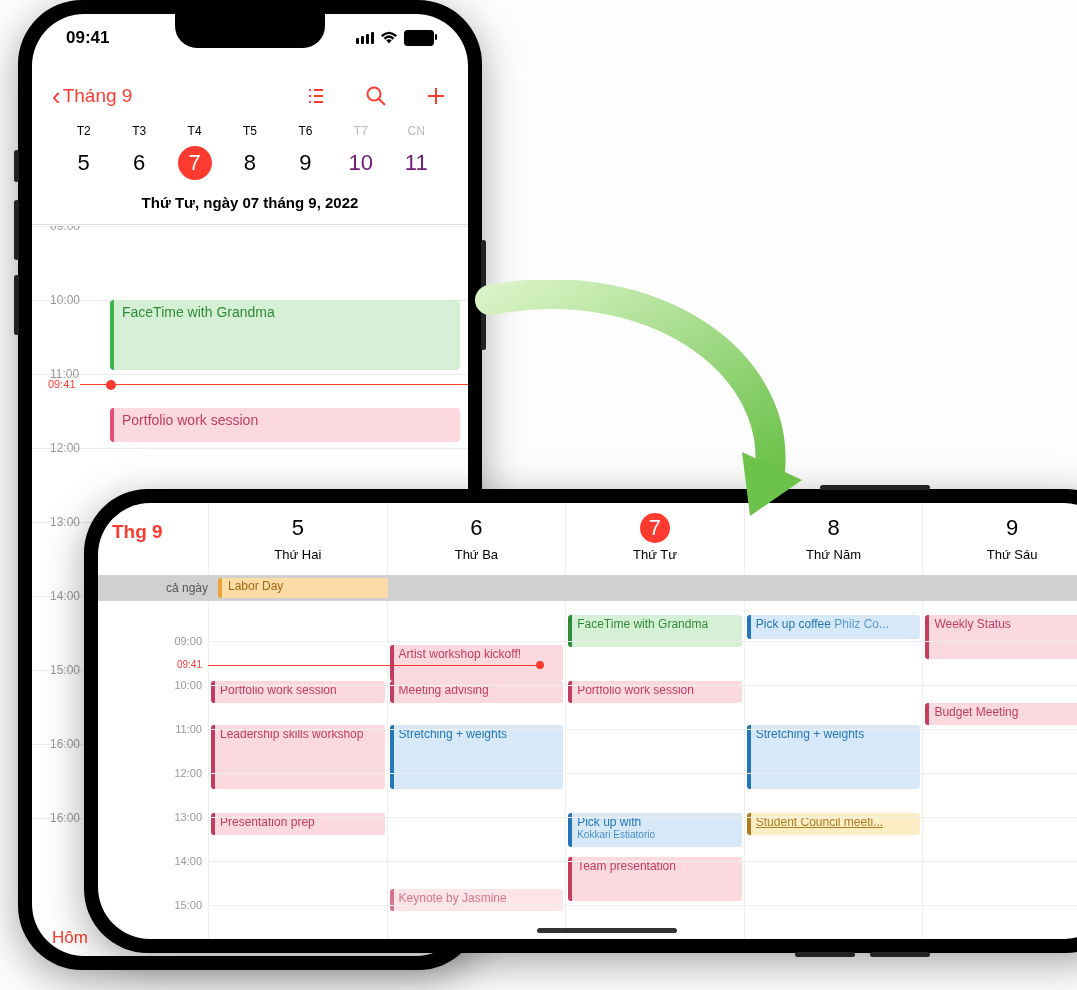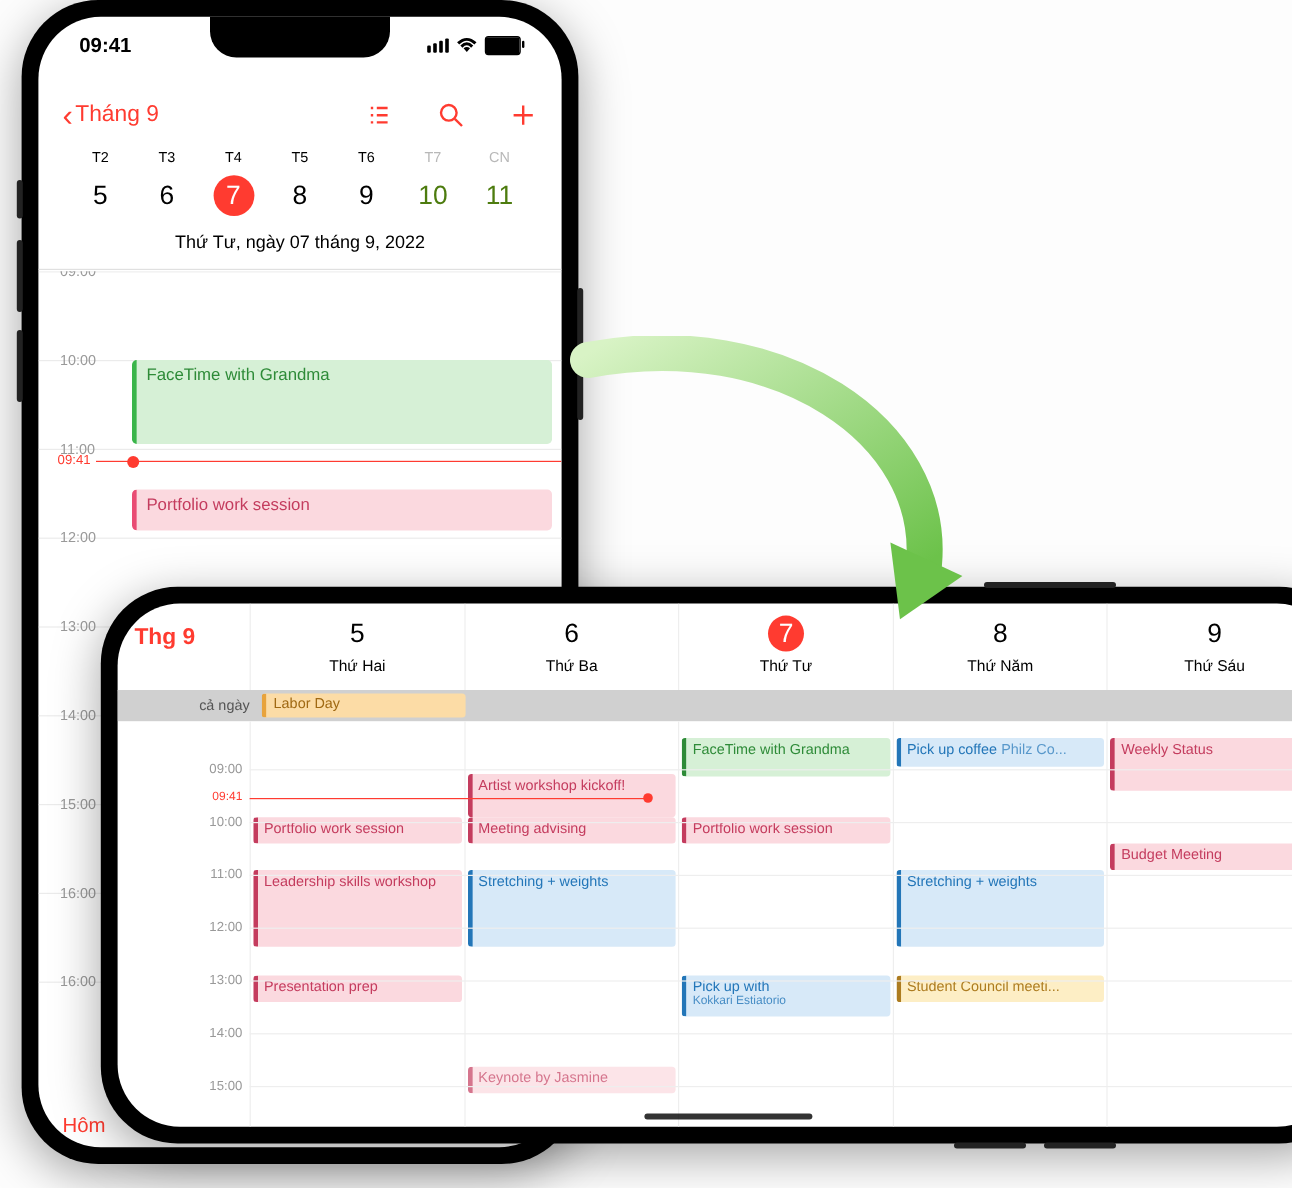--- a/index.html
+++ b/index.html
@@ -35,40 +35,40 @@
   .batt::after{content:"";position:absolute;right:-4px;top:3px;width:2px;height:6px;background:#000;border-radius:1px;}
   .batt i{display:block;width:100%;height:100%;background:#000;border-radius:1px;}
 
   
   .red{color:#ff3b30;}
   .p-nav{position:absolute;top:60px;left:0;right:0;height:44px;display:flex;align-items:center;justify-content:space-between;padding:0 20px;}
   .p-nav-left{display:flex;align-items:center;gap:2px;font-size:19px;}
   .chev{font-size:26px;line-height:1;}
   .p-nav-icons{display:flex;gap:36px;}
   .nav-icon{width:24px;height:24px;display:flex;align-items:center;justify-content:center;}
-  .p-week{position:absolute;top:110px;left:0;right:0;display:flex;padding:0 24px;}
+  .p-week{position:absolute;top:110px;left:0;right:0;display:flex;padding:0 24px;justify-content:center;}
   .p-week .col{flex:1;text-align:center;}
   .p-week .dow{font-size:12px;color:#000;margin-bottom:8px;}
   .p-week .dow.we{color:#b8b8b8;}
   .p-week .num{font-size:22px;display:inline-flex;align-items:center;justify-content:center;width:34px;height:34px;border-radius:50%;}
   .p-week .num.sel{background:#ff3b30;color:#fff;}
-  .p-week .num.we{color:#4d7c0f;}
-  .p-datetitle{position:absolute;top:180px;left:0;right:0;text-align:center;font-size:15px;}
+  .p-week .num.we{color:#701a75;}
+  .p-datetitle{position:absolute;top:180px;left:0;right:0;text-align:center;font-size:15px;font-weight:bold;}
   .p-divider{position:absolute;top:210px;left:0;right:0;height:1px;background:#e0e0e0;}
 
   
   .p-tl{position:absolute;top:212px;left:0;right:0;bottom:40px;overflow:hidden;}
   .hr-row{position:relative;height:73px;border-top:1px solid #ebebeb;}
   .hr-row.first{border-top:none;}
   .hr-lbl{position:absolute;top:-8px;left:18px;font-size:12px;color:#999;}
   .p-event{position:absolute;left:78px;right:8px;border-radius:4px;font-size:14px;padding:4px 8px;overflow:hidden;white-space:nowrap;text-overflow:ellipsis;border-left:4px solid;}
   .ev-green{background:#d6f0d6;border-color:#3ab54a;color:#2e8b38;}
   .ev-pink{background:#fbd9df;border-color:#e94c74;color:#c43c5e;}
   .ev-blue{background:#d7e9f8;border-color:#2e96e8;color:#2376b8;}
-  .ev-yellow{background:#fdeec5;border-color:#e6a93d;color:#ad7c20;}
+  .ev-yellow{background:#fdeec5;border-color:#e6a93d;color:#ad7c20;text-decoration:underline;}
   .now-line{position:absolute;left:48px;right:0;height:1px;background:#ff3b30;z-index:5;}
   .now-dot{position:absolute;width:10px;height:10px;background:#ff3b30;border-radius:50%;z-index:6;}
   .now-lbl{position:absolute;font-size:11px;color:#ff3b30;z-index:6;}
 
   .p-today{position:absolute;bottom:8px;left:20px;font-size:17px;}
 
   
   .l-wrap{position:absolute;inset:0;}
   .l-header{position:absolute;top:0;left:0;right:0;height:72px;display:flex;border-bottom:1px solid #ddd;}
   .l-time-col{width:110px;flex:0 0 110px;}
@@ -251,20 +251,21 @@
             <div class="l-ev ev-pink" style="top:44px;height:32px">Artist workshop kickoff!</div>
             <div class="l-ev ev-pink" style="top:80px;height:18px">Meeting advising</div>
             <div class="l-ev ev-blue" style="top:124px;height:60px">Stretching + weights</div>
             <div class="l-ev ev-pink" style="top:288px;height:18px;opacity:.7">Keynote by Jasmine</div>
           </div>
 
           <div class="l-col">
             <div class="l-ev ev-green" style="top:14px;height:28px">FaceTime with Grandma</div>
             <div class="l-ev ev-pink" style="top:80px;height:18px">Portfolio work session</div>
             <div class="l-ev ev-blue" style="top:212px;height:30px"><span>Pick up with</span><small>Kokkari Estiatorio</small></div>
+            <div class="l-ev ev-pink" style="top:256px;height:40px">Team presentation</div>
           </div>
 
           <div class="l-col">
             <div class="l-ev ev-blue" style="top:14px;height:20px"><span>Pick up coffee</span> <span style="opacity:.7">Philz Co...</span></div>
             <div class="l-ev ev-blue" style="top:124px;height:60px">Stretching + weights</div>
             <div class="l-ev ev-yellow" style="top:212px;height:18px">Student Council meeti...</div>
           </div>
 
           <div class="l-col">
             <div class="l-ev ev-pink" style="top:14px;height:40px">Weekly Status</div>

